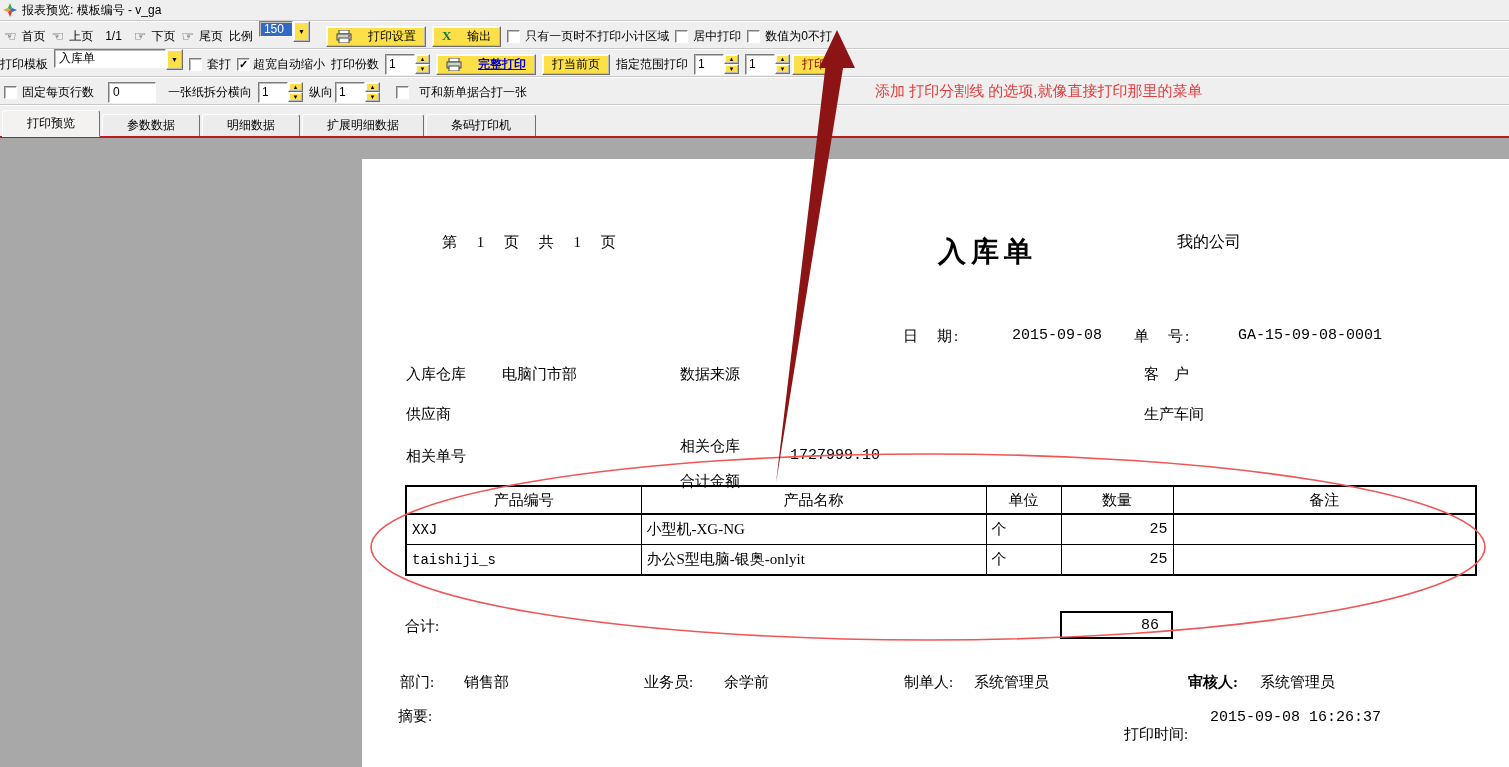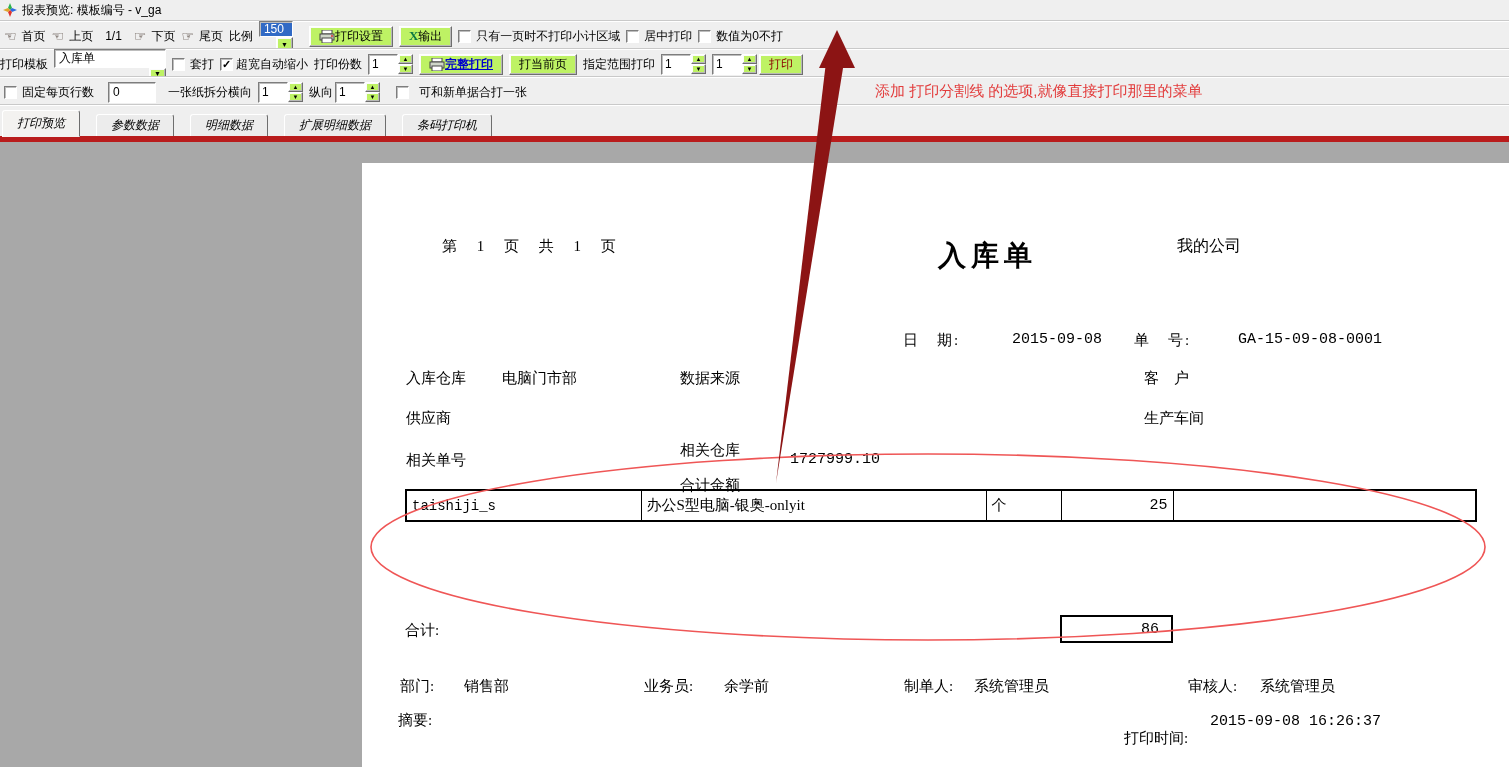--- a/index.html
+++ b/index.html
@@ -8,53 +8,53 @@
     font-family:"Liberation Sans",sans-serif;font-size:12px;color:#000;
     background:#efefef;
   }
   
   .titlebar{position:absolute;left:0;top:0;right:0;height:20px;display:flex;align-items:center;gap:5px;padding-left:3px;background:#efefef;}
   .tbrow{position:absolute;left:0;right:0;height:28px;display:flex;align-items:center;gap:6px;padding-left:4px;background:#efefef;border-top:1px solid #ffffff;box-shadow:0 -1px 0 #c9c9c9;}
   .tb1{top:21px;} .tb2{top:49px;} .tb3{top:77px;}
   .tablabel{white-space:nowrap;}
   
   .btn3d{
-    display:inline-flex;align-items:center;gap:0;padding:2px 9px;height:21px;box-sizing:border-box;
-    background:#bef264;border:1px solid;border-color:#ffffff #6e6e6e #6e6e6e #ffffff;
+    display:inline-flex;align-items:center;gap:16px;padding:2px 9px;height:21px;box-sizing:border-box;
+    background:#fde047;border:1px solid;border-color:#ffffff #6e6e6e #6e6e6e #ffffff;
     box-shadow:inset -1px -1px 0 #b9b9b9,inset 1px 1px 0 #fbfbfb;white-space:nowrap;cursor:default;
   }
   .sunken{
     background:#ffffff;border:1px solid;border-color:#7d7d7d #ffffff #ffffff #7d7d7d;
     box-shadow:inset 1px 1px 0 #bdbdbd;box-sizing:border-box;
   }
-  .combo{display:inline-flex;align-items:flex-end;height:31px;flex-direction:column;}
+  .combo{display:inline-flex;align-items:flex-start;height:31px;}
   .combo .combo-text{display:flex;align-items:center;padding:0 4px;min-width:30px;}
   .combo .dd-btn{width:17px;display:flex;align-items:center;justify-content:center;font-size:7px;padding:0;}
   .combo-sel{background:#316ac5;color:#fff;}
   .editbox{display:inline-flex;align-items:center;height:21px;padding:0 4px;}
   .spin{display:inline-flex;height:21px;}
   .spin .val{display:flex;align-items:center;width:30px;padding:0 3px;}
   .spin-btns{display:flex;flex-direction:column;}
   .spin-btn{width:15px;height:10px;padding:0;display:flex;align-items:center;justify-content:center;font-size:6px;line-height:1;}
   .cbwrap{display:inline-flex;align-items:center;gap:5px;white-space:nowrap;}
   .cb{width:13px;height:13px;display:inline-flex;align-items:center;justify-content:center;font-size:11px;line-height:1;font-weight:bold;}
   .hand{font-size:14px;line-height:1;color:#3a2a20;}
   .xicon{color:#0d7a43;font-weight:bold;font-size:13px;font-family:"Liberation Serif",serif;}
   .linkblue{color:#0000cc;text-decoration:underline;font-weight:bold;}
   .printred{color:#8b0000;}
   
   .tabbar{position:absolute;left:0;right:0;top:105px;height:31px;background:#efefef;border-top:1px solid #ffffff;box-shadow:0 -1px 0 #c9c9c9;display:flex;align-items:flex-end;padding-left:2px;}
   .tab{
-    height:23px;display:flex;align-items:center;padding:0 14px;margin-right:16px;box-sizing:border-box;
+    height:23px;display:flex;align-items:center;padding:0 24px;margin-right:2px;box-sizing:border-box;
     background:#ececec;border:1px solid;border-color:#ffffff #6e6e6e transparent #ffffff;
-    border-top-left-radius:3px;border-top-right-radius:3px;font-style:italic;
+    border-top-left-radius:3px;border-top-right-radius:3px;
   }
   .tab.active{height:27px;background:#f3f2f0;position:relative;z-index:2;}
   
-  .preview{position:absolute;left:0;right:0;top:136px;bottom:0;background:#a8a8a8;border-top:6px solid #b91c1c;}
+  .preview{position:absolute;left:0;right:0;top:136px;bottom:0;background:#a8a8a8;border-top:2px solid #b91c1c;}
   .page{position:absolute;left:362px;top:21px;right:0;bottom:0;background:#ffffff;font-family:"Liberation Serif",serif;}
   .di{position:absolute;white-space:nowrap;font-size:15px;}
   .mono{font-family:"Liberation Mono",monospace;}
   .doc-title{font-size:28px;font-weight:bold;letter-spacing:5px;}
   
   .doc-table{position:absolute;left:43px;top:326px;border-collapse:collapse;table-layout:fixed;width:1070px;font-size:15px;}
   .doc-table th,.doc-table td{border:1px solid #000;padding:0 5px;overflow:hidden;white-space:nowrap;}
   .doc-table{border:2px solid #000;}
   .doc-table th{height:26px;font-weight:normal;border-bottom:2px solid #000;}
   .doc-table td{height:29px;}
@@ -245,40 +245,54 @@
 
     <table class="doc-table">
       <colgroup>
           <col style="width:235px">
           <col style="width:345px">
           <col style="width:75px">
           <col style="width:112px">
           <col style="width:303px">
         </colgroup>
       <tbody>
+          <tr>
+        <th>产品编号</th>
+        <th>产品名称</th>
+        <th>单位</th>
+        <th>数量</th>
+        <th>备注</th>
+      </tr>
+      <tr>
+        <td class="cell-code">XXJ</td>
+        <td>小型机-XG-NG</td>
+        <td>个</td>
+        <td class="cell-qty">25</td>
+        <td></td>
+      </tr>
       <tr>
         <td class="cell-code">taishiji_s</td>
         <td>办公S型电脑-银奥-onlyit</td>
         <td>个</td>
         <td class="cell-qty">25</td>
         <td></td>
       </tr>
     </tbody>
       </table>
 
     <div class="di" style="left:43px;top:458px;">合计:</div>
     <div class="total-box mono">86</div>
 
     <div class="di" style="left:38px;top:514px;">部门:</div>
     <div class="di" style="left:102px;top:514px;">销售部</div>
     <div class="di" style="left:282px;top:514px;">业务员:</div>
     <div class="di" style="left:362px;top:514px;">余学前</div>
     <div class="di" style="left:542px;top:514px;">制单人:</div>
     <div class="di" style="left:612px;top:514px;">系统管理员</div>
-    <div class="di" style="left:826px;top:514px;">审核人:</div>
+    <div class="di" style="left:826px;top:514px;font-weight:bold;">审核人:</div>
     <div class="di" style="left:898px;top:514px;">系统管理员</div>
 
     <div class="di" style="left:36px;top:548px;">摘要:</div>
     <div class="di" style="left:762px;top:566px;">打印时间:</div>
     <div class="di mono" style="left:848px;top:550px;">2015-09-08 16:26:37</div>
 
   </div>
 </div>
 
 <div class="annotation-text" style="color:#e23c3c;">添加 打印分割线 的选项,就像直接打印那里的菜单</div>

